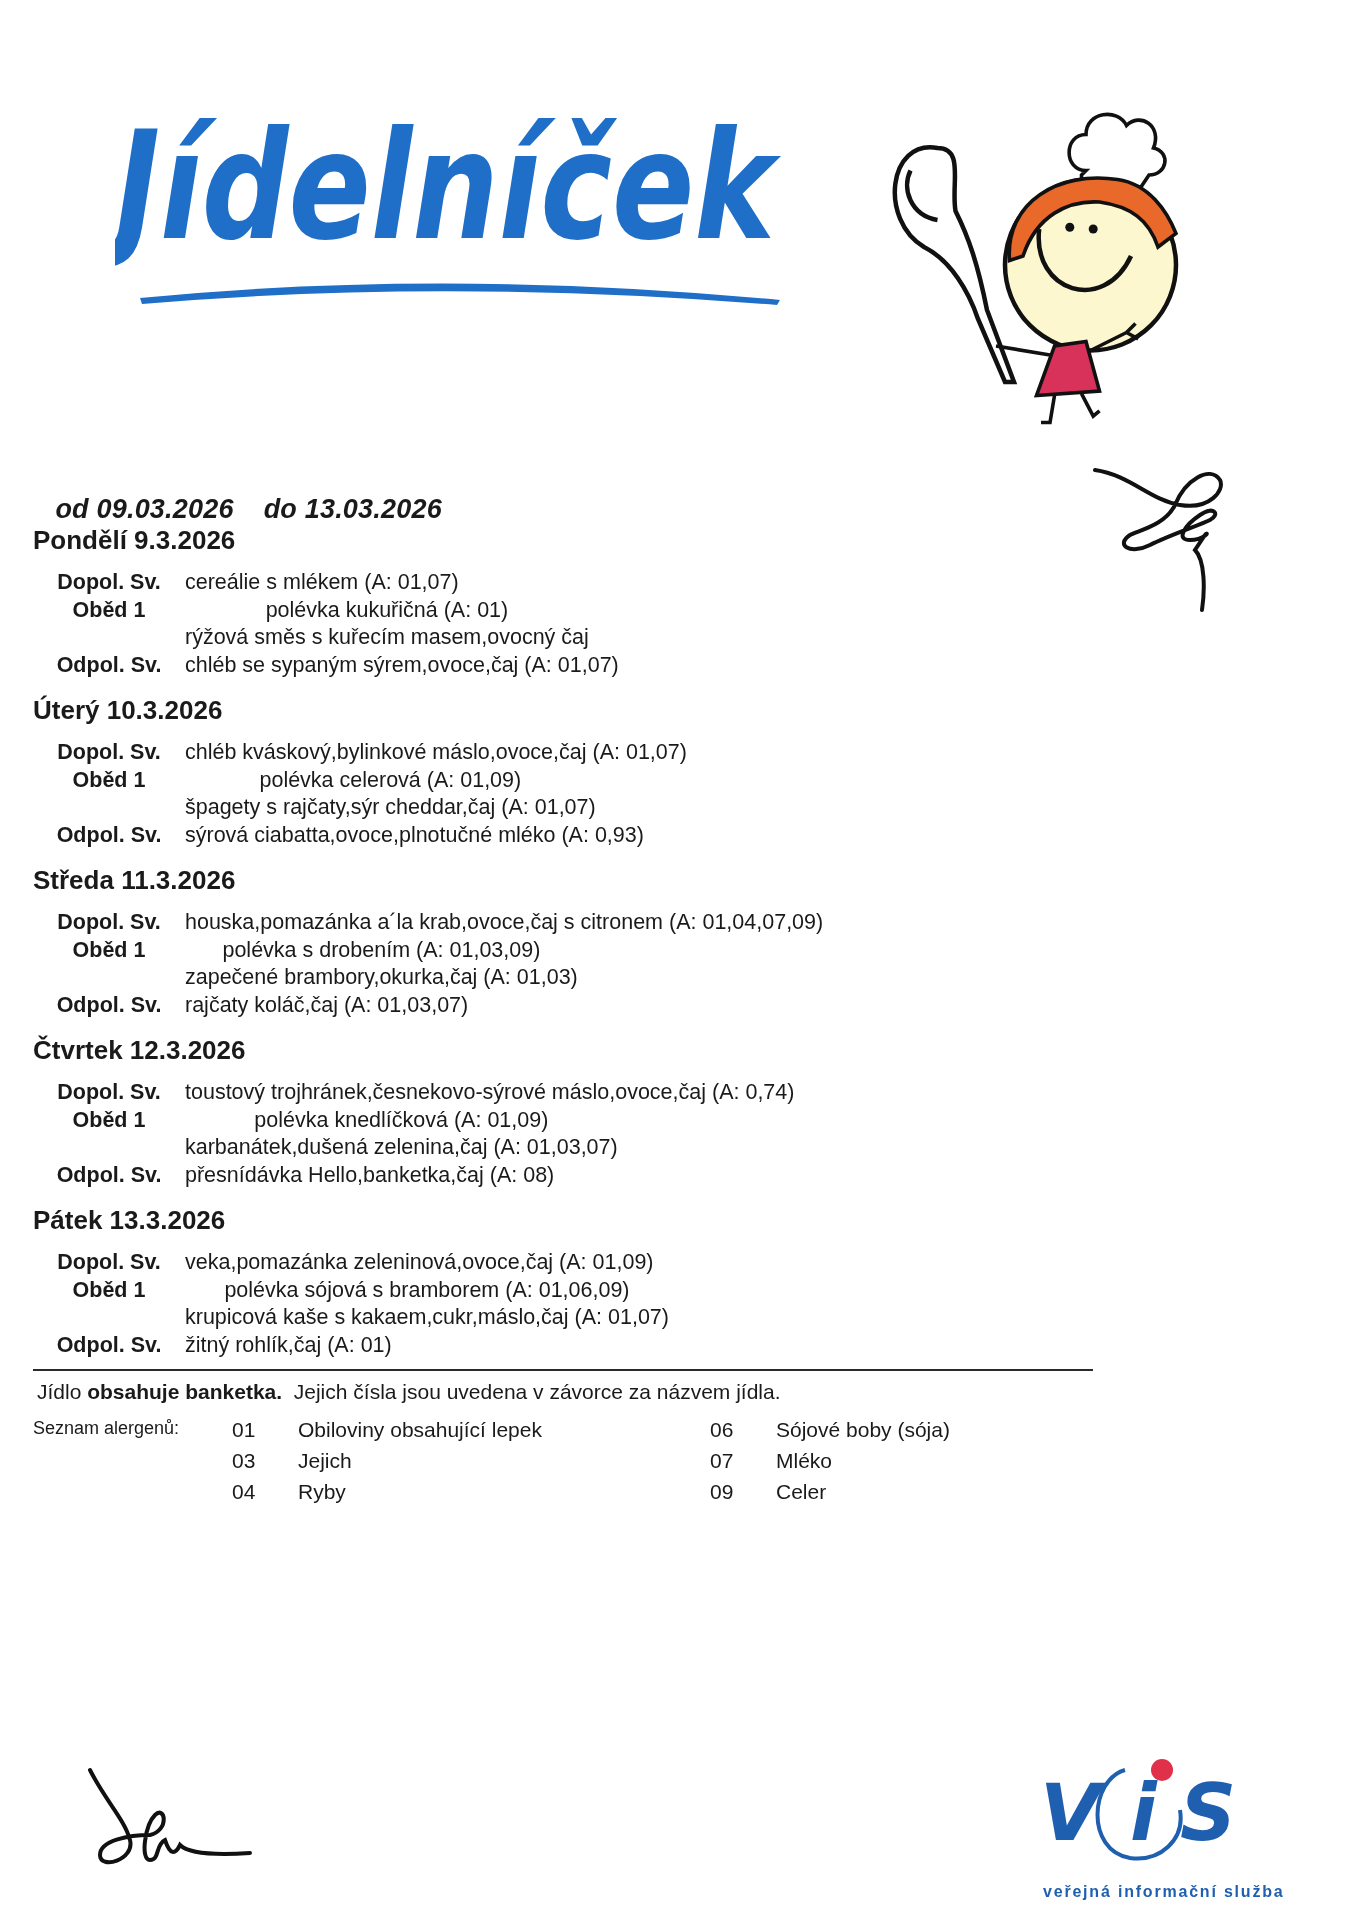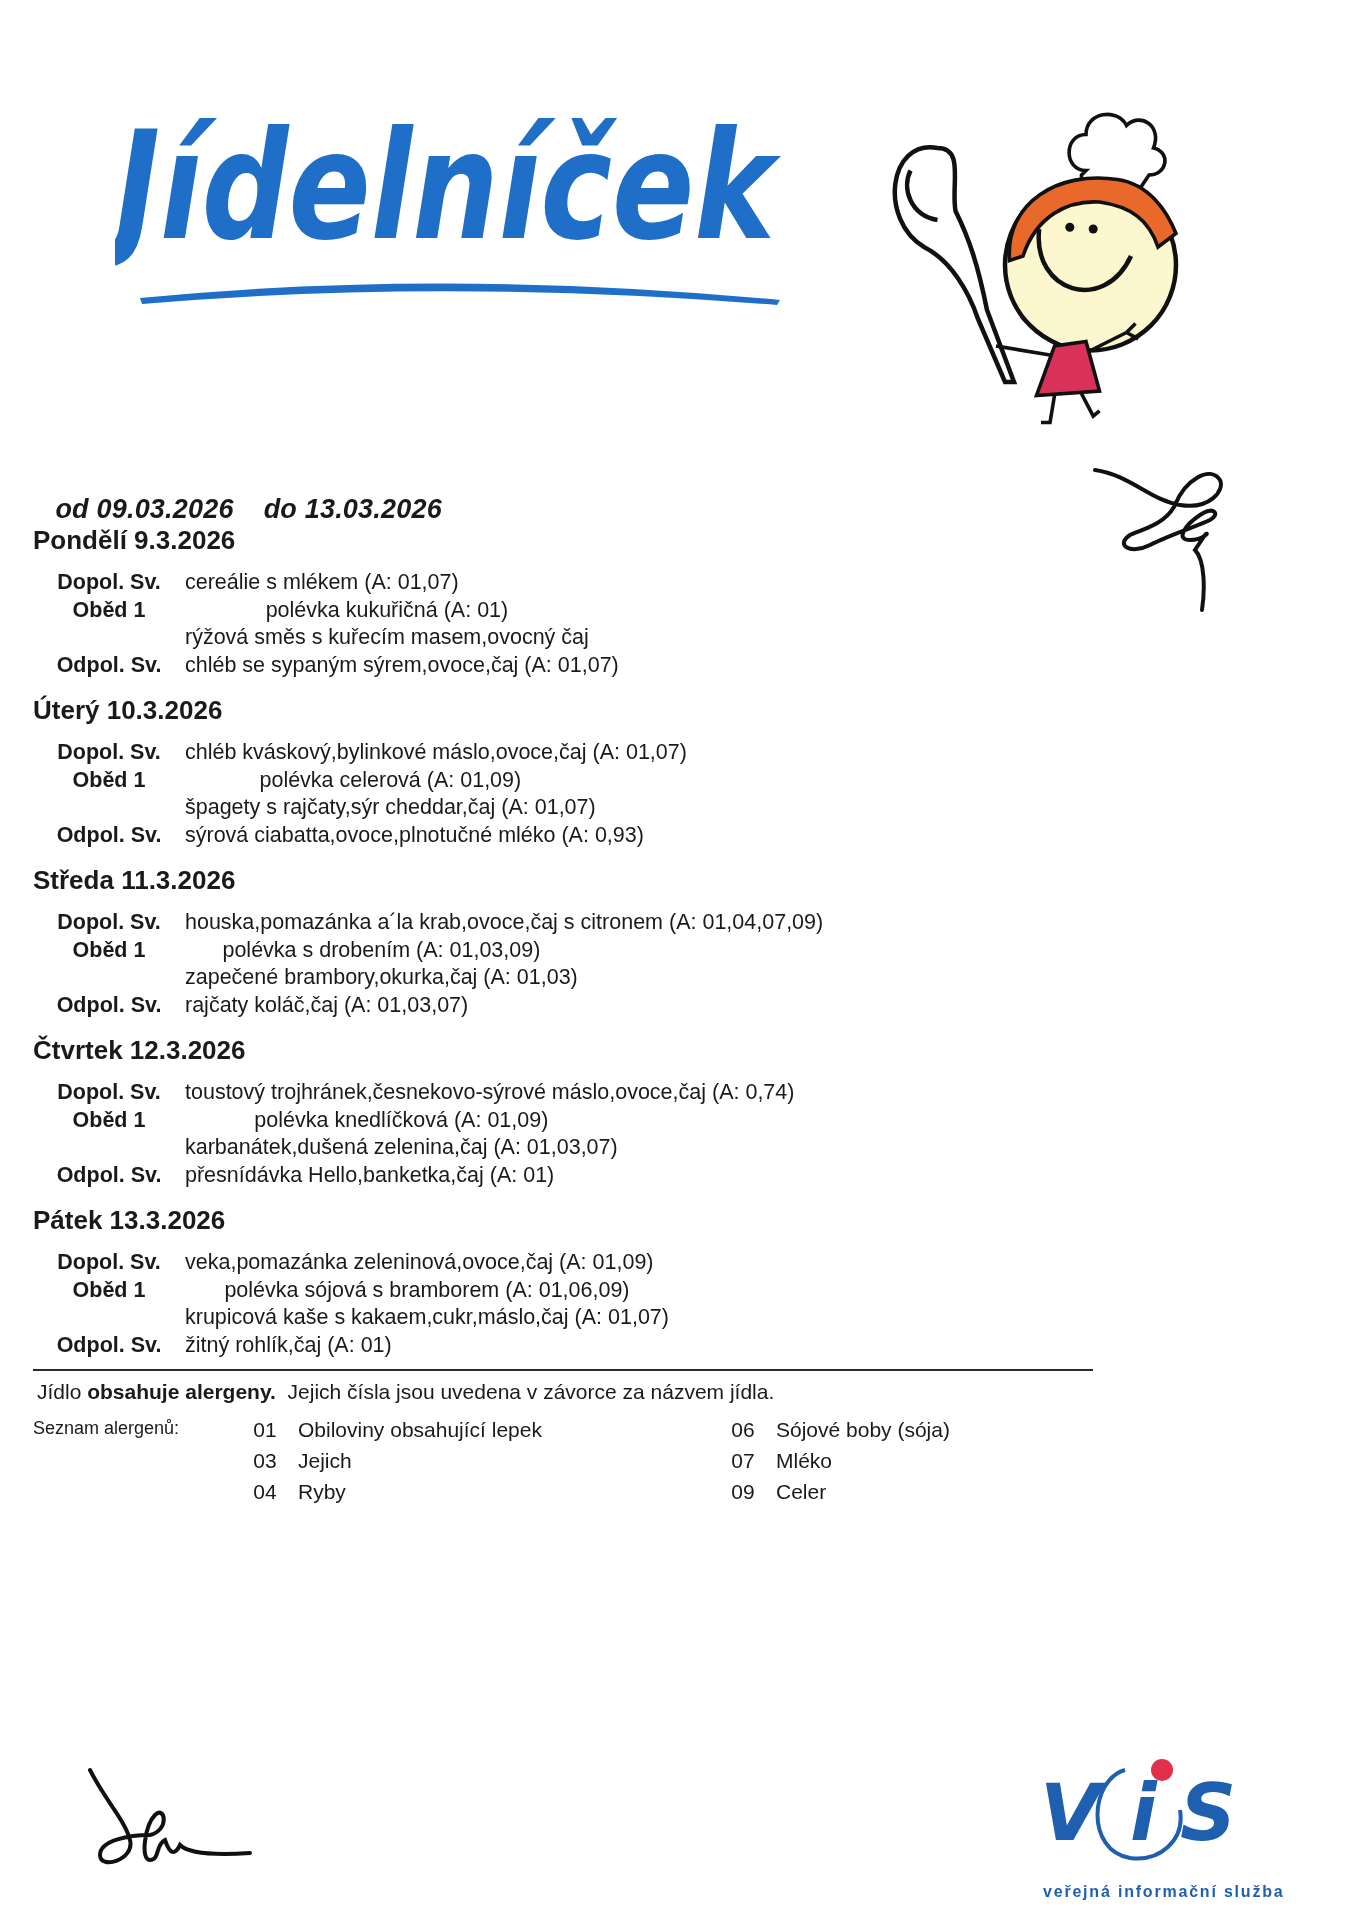--- a/index.html
+++ b/index.html
@@ -14,21 +14,21 @@
   .day { position: absolute; left: 33px; }
   .day-title { font-size: 26px; font-weight: bold; line-height: 30px; height: 30px; margin-bottom: 14px; }
   .meal { display: flex; font-size: 21.5px; line-height: 27.5px; text-align: center; }
   .meal .label { width: 152px; font-weight: bold; flex: 0 0 152px; }
   .meal .items div { white-space: nowrap; }
   .divider { left: 33px; top: 1369px; width: 1060px; height: 2px; background: #2a2a2a; }
   .note { left: 37px; top: 1380px; font-size: 21px; white-space: nowrap; }
   .note b { font-weight: bold; }
   .alg-label { left: 33px; top: 1418px; font-size: 18px; }
   .alg-row { position: absolute; font-size: 21px; white-space: nowrap; }
-  .alg-row .code { display: inline-block; width: 66px; text-align: center; }
+  .alg-row .code { display: inline-block; width: 66px; }
   .sig1 { left: 1090px; top: 460px; width: 150px; height: 170px; }
   .sig2 { left: 80px; top: 1760px; width: 180px; height: 120px; }
   .logo { left: 1030px; top: 1740px; width: 220px; height: 140px; }
   .logo-sub { left: 1043px; top: 1861px; font-size: 16px; font-weight: bold; color: #1f5fb0; letter-spacing: 1.8px; white-space: nowrap; margin-top: 22px; }
 </style>
 </head>
 <body>
 
 <svg class="abs title" viewBox="0 0 680 230">
   <text x="0" y="150" font-family="DejaVu Sans, sans-serif" font-size="150" font-style="oblique" font-weight="bold" fill="#1f6fc8" textLength="660" lengthAdjust="spacingAndGlyphs">Jídelníček</text>
@@ -141,21 +141,21 @@
   <div class="meal">
       <div class="label">Oběd 1</div>
       <div class="items">
         <div>polévka knedlíčková  (A: 01,09)</div>
         <div>karbanátek,dušená zelenina,čaj  (A: 01,03,07)</div>
       </div>
     </div>
   <div class="meal">
       <div class="label">Odpol. Sv.</div>
       <div class="items">
-        <div>přesnídávka Hello,banketka,čaj  (A: 01)</div>
+        <div>přesnídávka Hello,banketka,čaj  (A: 08)</div>
       </div>
     </div>
 </div>
 
 <div class="day" style="top:1205px">
   <div class="day-title">Pátek 13.3.2026</div>
   <div class="meal">
       <div class="label">Dopol. Sv.</div>
       <div class="items">
         <div>veka,pomazánka zeleninová,ovoce,čaj  (A: 01,09)</div>
@@ -172,21 +172,21 @@
       <div class="label">Odpol. Sv.</div>
       <div class="items">
         <div>žitný rohlík,čaj  (A: 01)</div>
       </div>
     </div>
 </div>
 
 <div class="abs divider"></div>
 
 <div class="abs note">
-  <span>Jídlo </span><b>obsahuje alergeny.</b><span style="white-space:pre">  Jejich čísla jsou uvedena v závorce za názvem jídla.</span>
+  <span>Jídlo </span><b>obsahuje banketka.</b><span style="white-space:pre">  Jejich čísla jsou uvedena v závorce za názvem jídla.</span>
 </div>
 
 <div class="abs alg-label">Seznam alergenů:</div>
 
 <div class="alg-row" style="left:232px; top:1418px"><span class="code">01</span><span>Obiloviny obsahující lepek</span></div>
 <div class="alg-row" style="left:232px; top:1449px"><span class="code">03</span><span>Jejich</span></div>
 <div class="alg-row" style="left:232px; top:1480px"><span class="code">04</span><span>Ryby</span></div>
 <div class="alg-row" style="left:710px; top:1418px"><span class="code">06</span><span>Sójové boby (sója)</span></div>
 <div class="alg-row" style="left:710px; top:1449px"><span class="code">07</span><span>Mléko</span></div>
 <div class="alg-row" style="left:710px; top:1480px"><span class="code">09</span><span>Celer</span></div>

